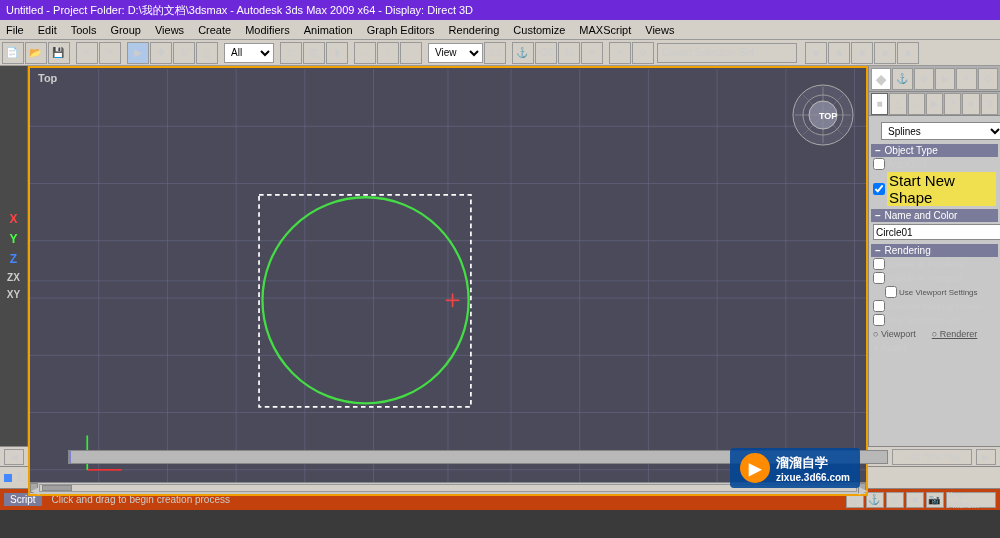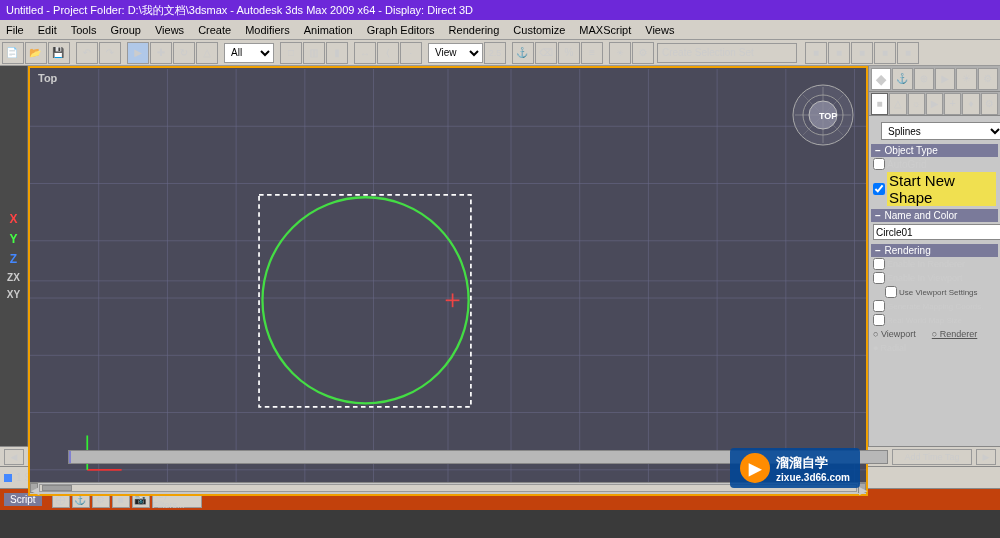--- a/index.html
+++ b/index.html
@@ -356,20 +356,21 @@
     <input type="text" style="width: 50px; height: 16px; border: 1px solid rgb(136, 136, 136); font-size: 10px;" value="">
   </div>
   <span style="margin-left:4px;">Grid = 10.0mm</span>
   <span style="margin-left:4px;">🔒</span>
   <div style="width:50px; height:16px; background:#e88; border:1px solid #c44; display:flex; align-items:center; justify-content:center; font-size:9px; cursor:pointer; color:#fff;">Auto Key</div>
   <div style="width:50px; height:16px; background:#d4d0c8; border:1px solid #999; display:flex; align-items:center; justify-content:center; font-size:9px; cursor:pointer;">Set Key</div>
 </div>
 
 <div id="infobar" style="height:22px; background:#c2410c; border-top:1px solid #888; display:flex; align-items:center; padding:0 4px; gap:6px; font-size:10px;">
   <div id="script-label" style="background:#7a7a9a; color:#fff; padding:1px 6px; font-size:10px;">Script</div>
+  <span style="flex:1;">Click and drag to begin creation process</span>
 
   <div style="display:flex; gap:2px; align-items:center;">
     <div style="width:18px; height:16px; background:#d4d0c8; border:1px solid #999; display:flex; align-items:center; justify-content:center; font-size:10px; cursor:pointer;">⨁</div>
     <div style="width:18px; height:16px; background:#d4d0c8; border:1px solid #999; display:flex; align-items:center; justify-content:center; font-size:10px; cursor:pointer;">⚓</div>
     <div style="width:18px; height:16px; background:#d4d0c8; border:1px solid #999; display:flex; align-items:center; justify-content:center; font-size:10px; cursor:pointer;">⚙</div>
     <div style="width:18px; height:16px; background:#d4d0c8; border:1px solid #999; display:flex; align-items:center; justify-content:center; font-size:10px; cursor:pointer;">■</div>
     <div style="width:18px; height:16px; background:#d4d0c8; border:1px solid #999; display:flex; align-items:center; justify-content:center; font-size:10px; cursor:pointer;">📷</div>
     <div style="width:50px; height:16px; background:#d4d0c8; border:1px solid #999; display:flex; align-items:center; justify-content:center; font-size:9px; cursor:pointer;">Key Filters...</div>
   </div>
 </div>

